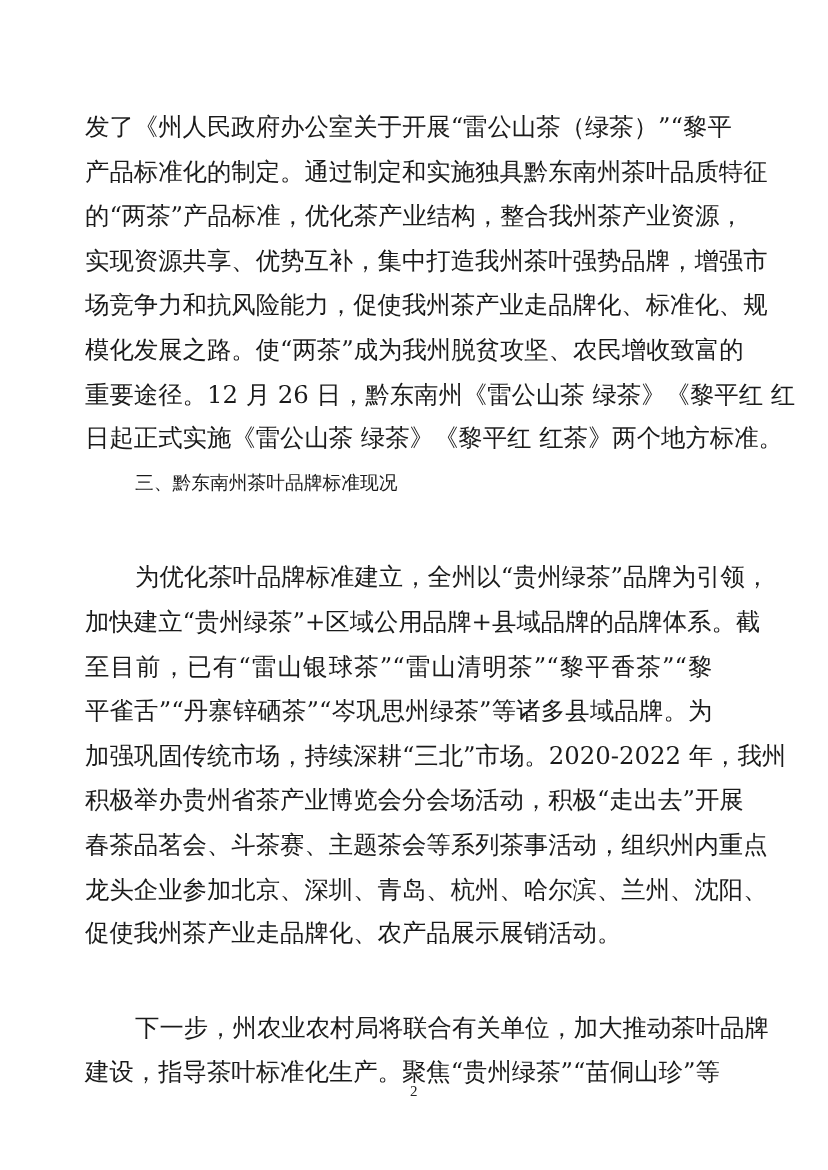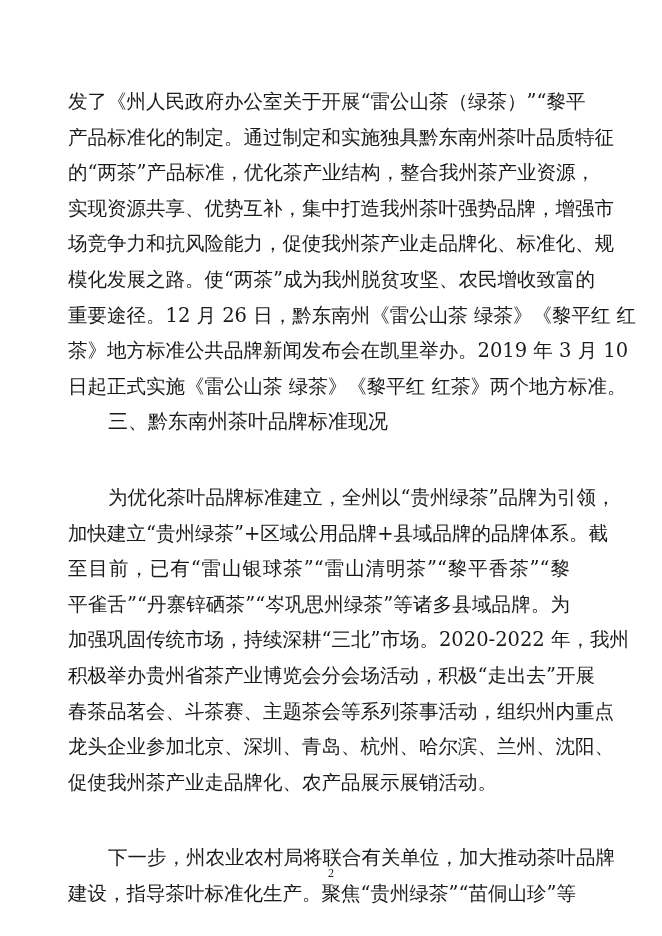--- a/index.html
+++ b/index.html
@@ -32,23 +32,23 @@
       overflow: visible;
     }
     .line.last {
       text-align-last: left;
     }
     .indent {
       padding-left: 40px;
       margin-top: 40px;
     }
     .heading {
-      font-family: Liberation Serif, serif;
+      font-family: Liberation Sans, sans-serif;
       font-weight: normal;
-      font-size: 20px;
+      font-size: 15px;
       padding-left: 40px;
       text-align-last: left;
     }
     .page-number {
       position: absolute;
       left: 0;
       width: 662px;
       top: 866px;
       text-align: center;
       font-family: "Liberation Serif", serif;
@@ -62,21 +62,20 @@
 <div class="page">
 
   <div>
     <span class="line">发了《州人民政府办公室关于开展“雷公山茶（绿茶）”“黎平</span>
     <span class="line">产品标准化的制定。通过制定和实施独具黔东南州茶叶品质特征</span>
     <span class="line">的“两茶”产品标准，优化茶产业结构，整合我州茶产业资源，</span>
     <span class="line">实现资源共享、优势互补，集中打造我州茶叶强势品牌，增强市</span>
     <span class="line">场竞争力和抗风险能力，促使我州茶产业走品牌化、标准化、规</span>
     <span class="line">模化发展之路。使“两茶”成为我州脱贫攻坚、农民增收致富的</span>
     <span class="line">重要途径。12 月 26 日，黔东南州《雷公山茶 绿茶》《黎平红 红</span>
-    <span class="line">茶》地方标准公共品牌新闻发布会在凯里举办。2019 年 3 月 10</span>
     <span class="line">日起正式实施《雷公山茶 绿茶》《黎平红 红茶》两个地方标准。</span>
   </div>
 
   <span class="line heading">三、黔东南州茶叶品牌标准现况</span>
 
   <div>
     <span class="line indent">为优化茶叶品牌标准建立，全州以“贵州绿茶”品牌为引领，</span>
     <span class="line">加快建立“贵州绿茶”+区域公用品牌+县域品牌的品牌体系。截</span>
     <span class="line">至目前，已有“雷山银球茶”“雷山清明茶”“黎平香茶”“黎</span>
     <span class="line">平雀舌”“丹寨锌硒茶”“岑巩思州绿茶”等诸多县域品牌。为</span>

